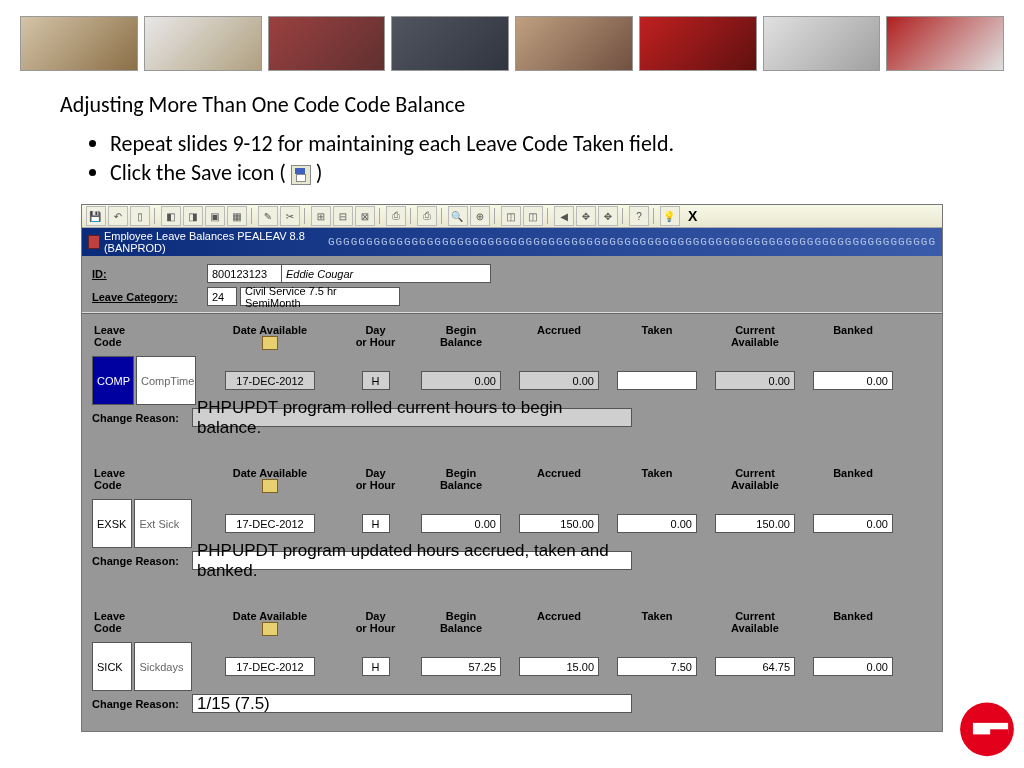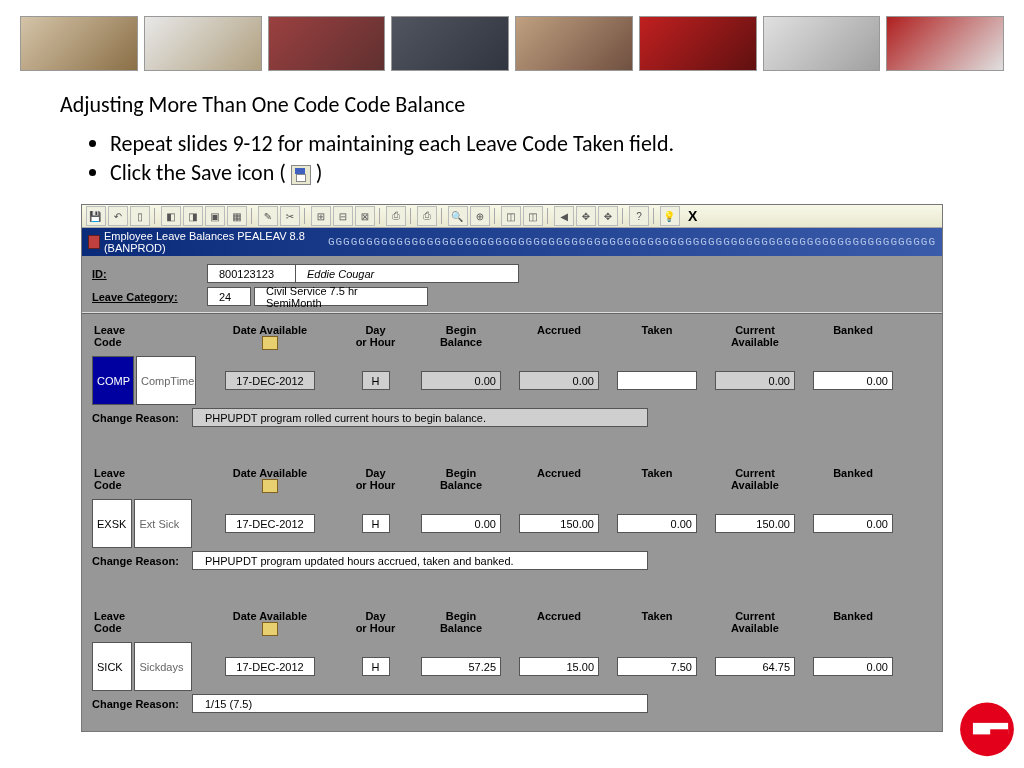--- a/index.html
+++ b/index.html
@@ -24,38 +24,38 @@
   .toolbar { background:linear-gradient(#f8f8e8,#e8e8d0); height:22px; border-bottom:1px solid #aaa; display:flex; align-items:center; gap:2px; padding:0 4px; }
   .tb-btn { width:18px; height:18px; border:1px solid #bbb; background:#f0f0e0; display:flex; align-items:center; justify-content:center; font-size:10px; color:#555;}
   .tb-sep { width:2px; height:16px; border-left:1px solid #aaa; margin:0 2px;}
   .tb-x { font-weight:bold; font-size:14px; margin-left:6px;}
   .titlebar { background:#1a3a8a; background:linear-gradient(90deg,#0a2a7a,#3a5aaa); color:#fff; padding:2px 6px; font-size:11px; display:flex; align-items:center; gap:4px;}
   .titlebar-icon { width:12px; height:12px; background:#c04040; display:inline-block; border:1px solid #602020;}
   .form-body { background:#979797; padding:8px 10px 12px 10px; }
   .top-form { margin-bottom:6px; }
   .form-row { display:flex; align-items:center; margin-bottom:4px; }
   .lbl { width:115px; font-weight:bold; color:#000;text-decoration:underline; }
-  .fld { background:#fff; border:1px solid #555; padding:1px 11px; height:15px; display:inline-flex; align-items:center; font-size:11px;}
+  .fld { background:#fff; border:1px solid #555; padding:1px 4px; height:15px; display:inline-flex; align-items:center; font-size:11px;}
   .hr-divider { height:1px; background:#ddd; border-bottom:1px solid #666; margin:4px -10px 10px -10px; }
   .grid-section { margin-bottom:40px; position:relative;}
   .grid-hdrs { display:grid; grid-template-columns:100px 120px 55px 80px 80px 80px 80px 80px; gap:18px; margin-bottom:2px;}
   .hdr { font-weight:bold; text-align:center; line-height:12px; }
   .hdr.left { text-align:left; padding-left:2px;}
   .grid-row { display:grid; grid-template-columns:100px 120px 55px 80px 80px 80px 80px 80px; gap:18px; align-items:center;}
   .cell { background:#fff; border:1px solid #555; height:15px; padding:1px 4px; font-size:11px; display:flex; align-items:center; }
   .cell.num { justify-content:flex-end; }
   .cell.ctr { justify-content:center; }
   .cell.readonly { background:#cfcfcf; }
   .code-cell { display:flex; gap:2px; }
   .code-box { background:#fff; border:1px solid #555; height:15px; padding:16px 4px; font-size:11px; display:flex; align-items:center;}
   .code-box.sel { background:#0000a0; color:#fff;}
   .cal-icon { width:14px; height:12px; background:#e8d070; border:1px solid #806020; display:inline-block; margin-bottom:2px;}
   .reason-row { display:flex; align-items:center; margin-top:3px;}
   .reason-lbl { width:100px; font-weight:bold; }
-  .reason-fld { flex:0 0 430px; background:#fff; border:1px solid #555; height:15px; padding:1px 12px; font-size:11px; display:flex; align-items:center;}
+  .reason-fld { flex:0 0 430px; background:#fff; border:1px solid #555; height:15px; padding:1px 4px; font-size:17px; display:flex; align-items:center;}
   .reason-fld.readonly { background:#cfcfcf; }
   .logo-e { position:absolute; right:5px; bottom:8px; width:64px; height:64px; }
   .logo-e svg { width:100%; height:100%; }
 </style>
 </head>
 <body>
 
 <div class="photo-strip">
   <div class="photo"></div>
   <div class="photo"></div>

